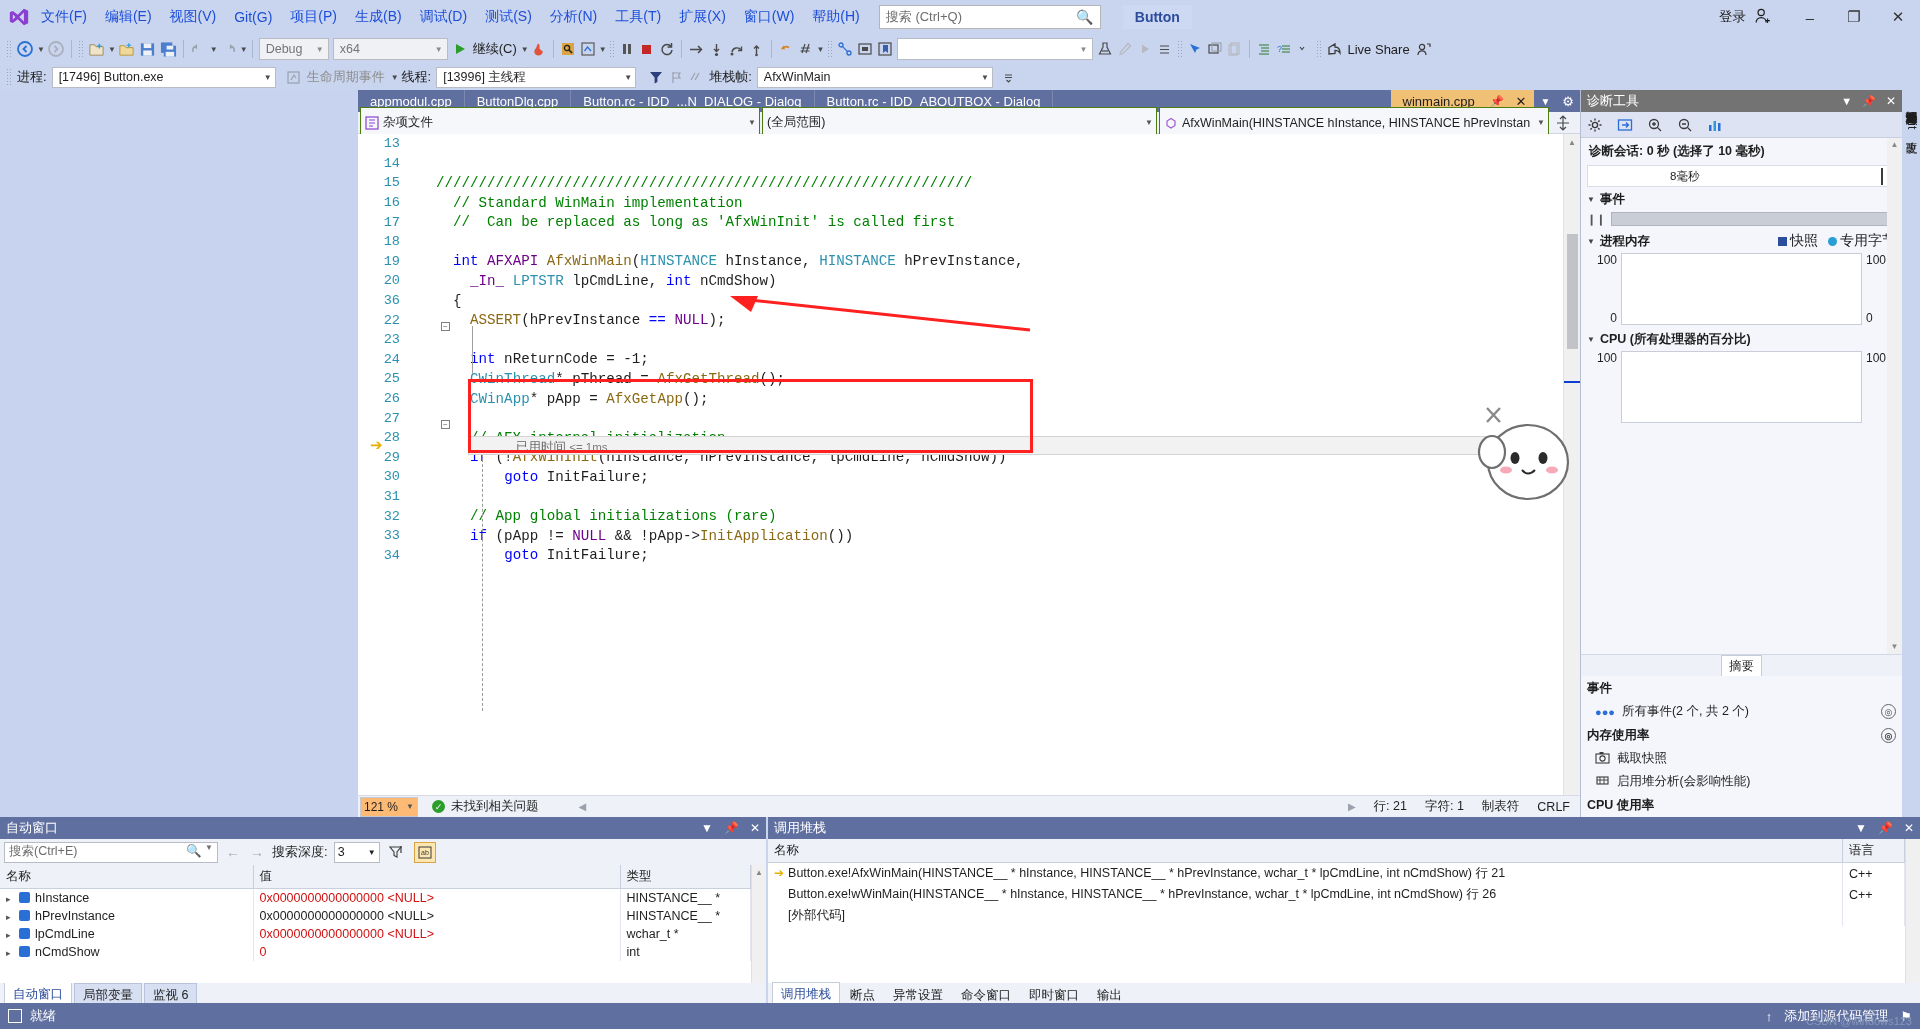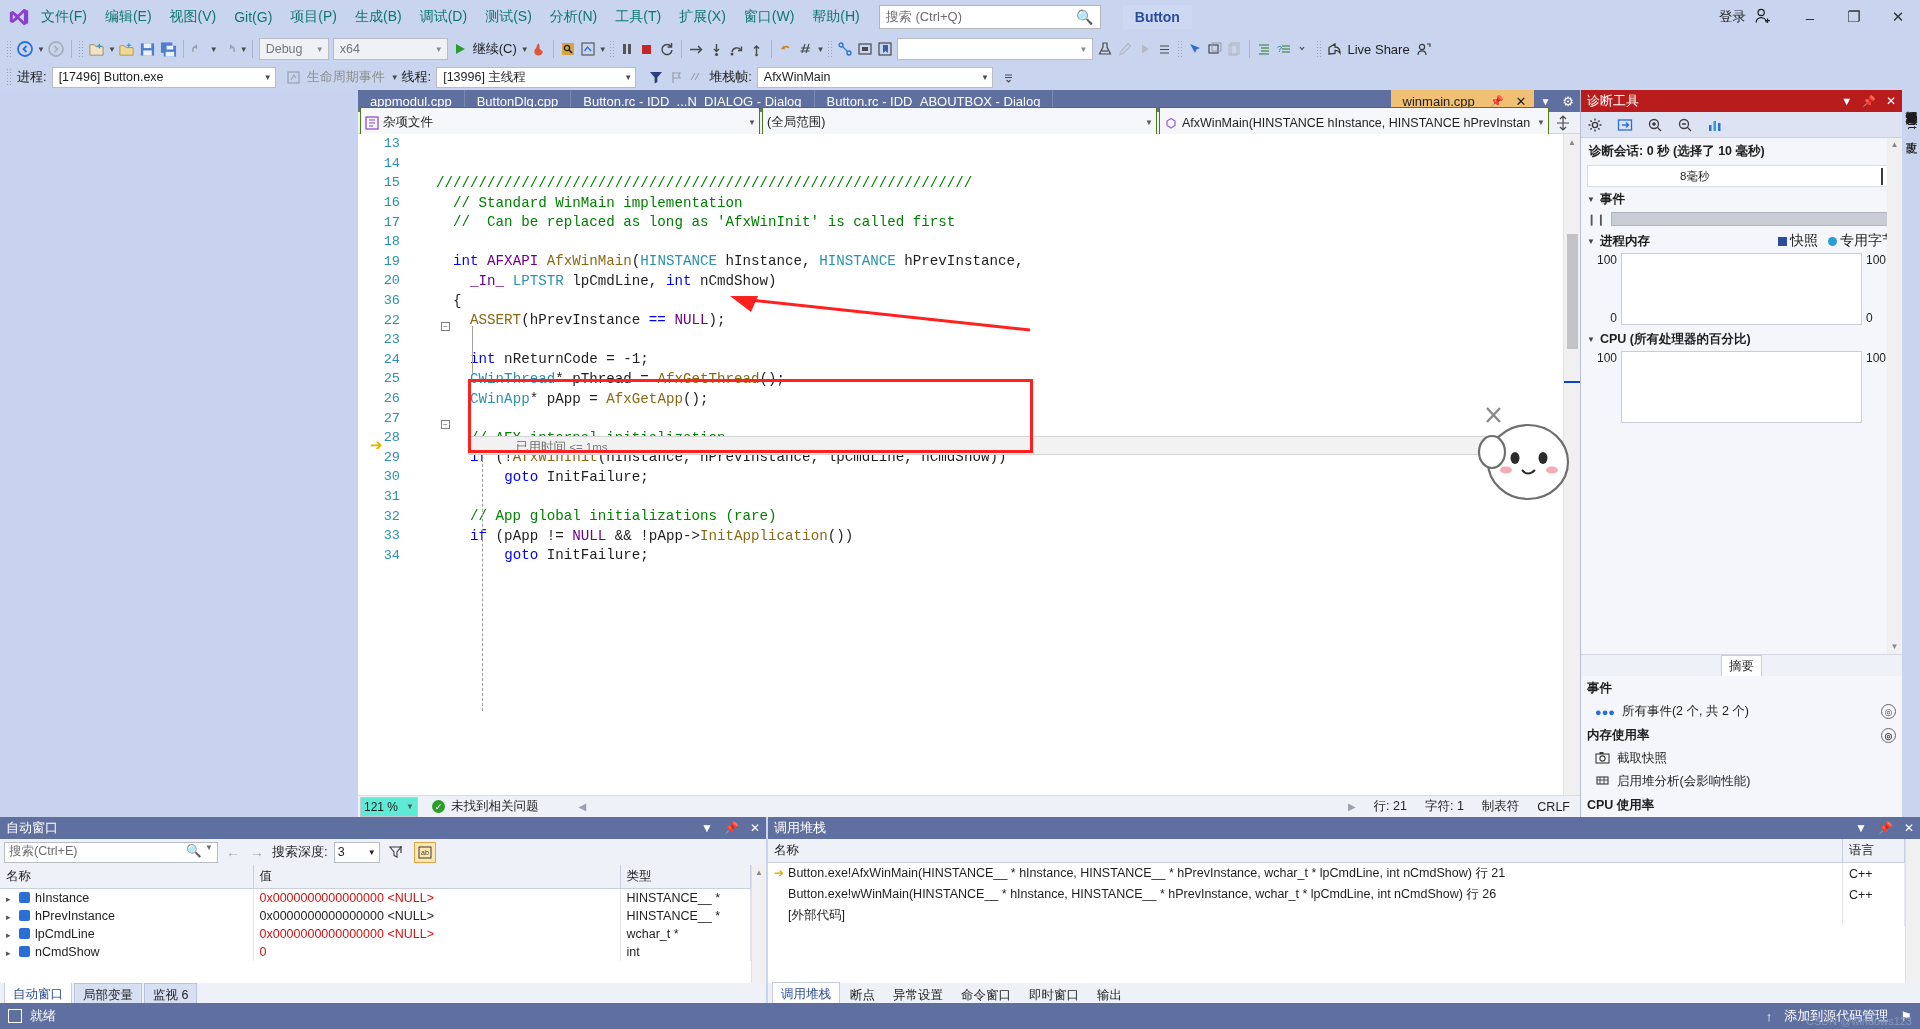--- a/index.html
+++ b/index.html
@@ -16,21 +16,21 @@
   }
 
   
   #titlebar {
     height:34px; background:#c9d5ee; display:flex; align-items:center;
     padding-left:6px; position:relative;
   }
   #vs-logo { width:26px; height:26px; display:flex; align-items:center; justify-content:center; }
   #vs-logo svg { width:20px; height:20px; }
   .menu-item {
-    padding:4px 9px; font-size:14px; color:#0f766e; white-space:nowrap; cursor:default;
+    padding:4px 9px; font-size:14px; color:#1d4ed8; white-space:nowrap; cursor:default;
   }
   #search-box {
     margin-left:10px; width:222px; height:24px; background:#ffffff; border:1px solid #b5b5b5;
     display:flex; align-items:center; padding:0 6px; font-size:13px; color:#6d6d6d;
     position:relative;
   }
   #search-box .txt { flex:1; }
   #search-box .mag { color:#4a4a4a; font-size:14px; }
   #solution-pill {
     margin-left:22px; background:#cdd8f3; color:#2b4d9c; font-weight:bold; font-size:14px;
@@ -148,44 +148,44 @@
   #ed-scroll { width:17px; background:#f0f0f0; position:relative; border-left:1px solid #e2e2e2; }
   #ed-scroll .sb-up, #ed-scroll .sb-dn {
     height:16px; display:flex; align-items:center; justify-content:center; font-size:8px; color:#888;
   }
   #ed-thumb { position:absolute; left:3px; width:11px; background:#c2c3c9; }
   #ed-mark { position:absolute; left:0; width:17px; height:2px; background:#0a3fcf; }
 
   
   #ed-status { height:22px; background:#eef1f8; display:flex; align-items:center;
                border-top:1px solid #d7dbe6; font-size:12.5px; }
-  #zoombox { width:58px; height:20px; border:1px solid #c5c9d4; background:#5eead4;
+  #zoombox { width:58px; height:20px; border:1px solid #c5c9d4; background:#fdba74;
              display:flex; align-items:center; padding:0 3px; margin-left:2px; font-size:12px; }
   #zoombox .zv { flex:1; }
   #zoombox .arr { font-size:8px; color:#555; }
   .ok-dot { width:13px; height:13px; border-radius:50%; background:#2a9d2a; color:#fff;
             font-size:9px; display:flex; align-items:center; justify-content:center;
             margin:0 6px 0 14px; }
   #ed-status .right { margin-left:auto; display:flex; align-items:center; gap:18px;
                       padding-right:10px; }
 
   
   #diag { width:322px; background:#eef1f8; display:flex; flex-direction:column;
           border-left:1px solid #b6bed3; }
-  #diag-title { height:22px; background:#b91c1c; color:#fff; display:flex; align-items:center;
+  #diag-title { height:22px; background:#737373; color:#fff; display:flex; align-items:center;
                 padding:0 6px; font-size:13px; }
   #diag-title .sp { margin-left:auto; display:flex; gap:10px; align-items:center; font-size:11px; }
   #diag-toolbar { height:26px; background:#dde3f2; display:flex; align-items:center;
                   padding:0 6px; gap:14px; border-bottom:1px solid #c7cee0; }
   #diag-toolbar .ic { color:#3b3b3b; display:flex; align-items:center; }
   #diag-body { flex:1; background:#f4f6fb; overflow:hidden; position:relative; font-size:12.5px; }
   .diag-sess { padding:5px 8px 3px; font-weight:bold; font-size:12.5px; }
   .diag-strip { height:22px; position:relative; background:#ffffff; border:1px solid #d9dde7;
                 margin:2px 6px 0; }
-  .diag-strip .lbl { position:absolute; left:92px; top:3px; font-size:11.5px; }
+  .diag-strip .lbl { position:absolute; left:82px; top:3px; font-size:11.5px; }
   .diag-strip .tick { position:absolute; right:12px; top:2px; width:2px; height:17px; background:#3b3b3b; }
   .sect-hdr { display:flex; align-items:center; padding:4px 6px 2px; font-weight:bold; font-size:12.5px; }
   .tri { font-size:8px; margin-right:5px; color:#444; }
   .evt-row { display:flex; align-items:center; padding:2px 6px; }
   .evt-track { flex:1; height:14px; background:#c9cdd6; border:1px solid #b0b4be; margin-left:6px; }
   .chart-block { display:flex; align-items:stretch; padding:1px 6px 2px; }
   .chart-ax { width:34px; display:flex; flex-direction:column; justify-content:space-between;
               font-size:12px; text-align:right; padding-right:4px; }
   .chart-plot { flex:1; background:#ffffff; border:1px solid #c8cdd8; height:72px; }
   .chart-ax.r { text-align:left; padding-left:4px; padding-right:0; }

